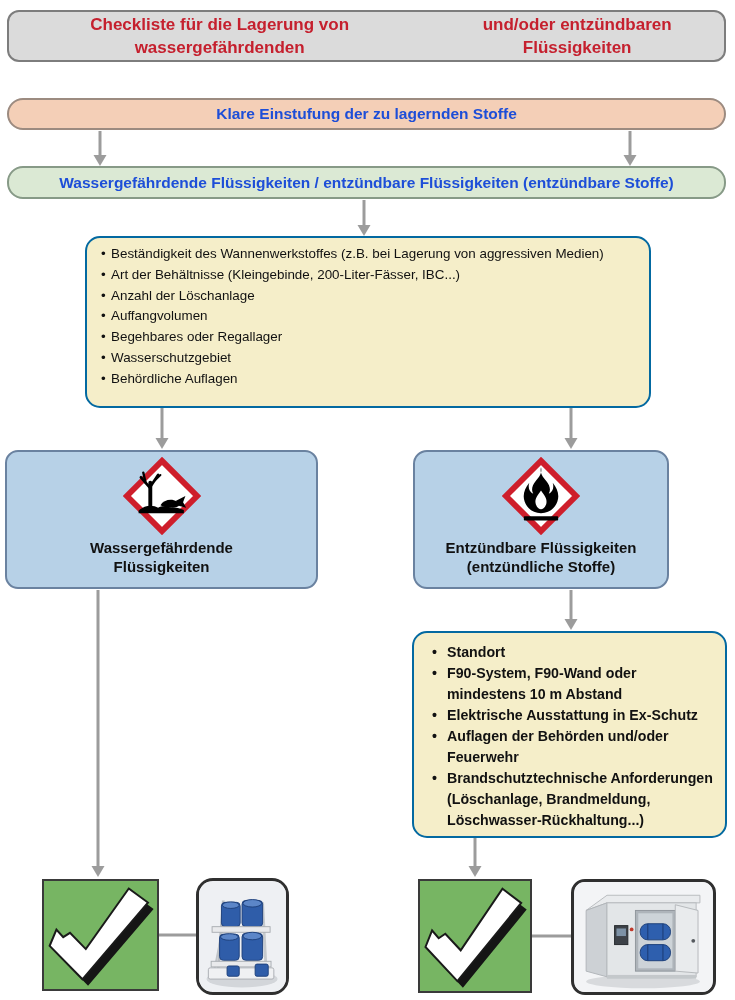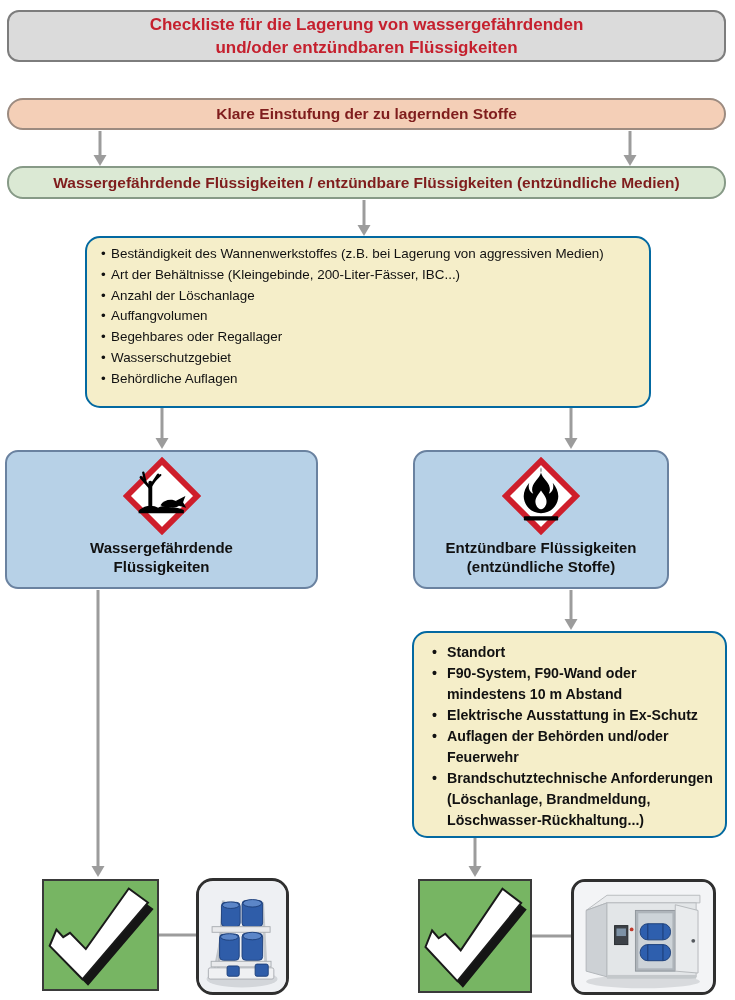--- a/index.html
+++ b/index.html
@@ -12,28 +12,28 @@
     color: #111111;
     overflow: hidden;
   }
   .abs { position: absolute; box-sizing: border-box; }
   #connectors { position: absolute; left: 0; top: 0; width: 735px; height: 1000px; z-index: 0; }
   .node { z-index: 1; }
 
   .title-box {
     left: 7px; top: 10px; width: 719px; height: 52px;
     background: #dbdbdb; border: 2px solid #7d7d7d; border-radius: 12px;
-    display: flex; flex-direction: column; align-items: center; justify-content: center;
+    display: flex; align-items: center; justify-content: center;
     text-align: center;
   }
   .title-box div { color: #c5202e; font-weight: 700; font-size: 17px; line-height: 23px; }
 
   .pill {
     display: flex; align-items: center; justify-content: center;
-    text-align: center; font-weight: 700; font-size: 15.5px; color: #7f1d1d;
+    text-align: center; font-weight: 700; font-size: 15.5px; color: #1d4ed8;
   }
   .classify-box {
     left: 7px; top: 98px; width: 719px; height: 32px;
     background: #f4cfb7; border: 2px solid #9c8b80; border-radius: 16px;
   }
   .category-box {
     left: 7px; top: 166px; width: 719px; height: 33px;
     background: #dbe9d4; border: 2px solid #879a87; border-radius: 16px;
   }
 
@@ -134,21 +134,21 @@
   <div class="abs node title-box">
     <div>Checkliste für die Lagerung von wassergefährdenden</div>
     <div>und/oder entzündbaren Flüssigkeiten</div>
   </div>
 
   <div class="abs node pill classify-box">
     <span>Klare Einstufung der zu lagernden Stoffe</span>
   </div>
 
   <div class="abs node pill category-box">
-    <span>Wassergefährdende Flüssigkeiten / entzündbare Flüssigkeiten (entzündliche Medien)</span>
+    <span>Wassergefährdende Flüssigkeiten / entzündbare Flüssigkeiten (entzündbare Stoffe)</span>
   </div>
 
   <div class="abs node criteria-box criteria-general">
     <ul class="bullets">
         <li>Beständigkeit des Wannenwerkstoffes (z.B. bei Lagerung von aggressiven Medien)</li>
         <li>Art der Behältnisse (Kleingebinde, 200-Liter-Fässer, IBC...)</li>
         <li>Anzahl der Löschanlage</li>
         <li>Auffangvolumen</li>
         <li>Begehbares oder Regallager</li>
         <li>Wasserschutzgebiet</li>

